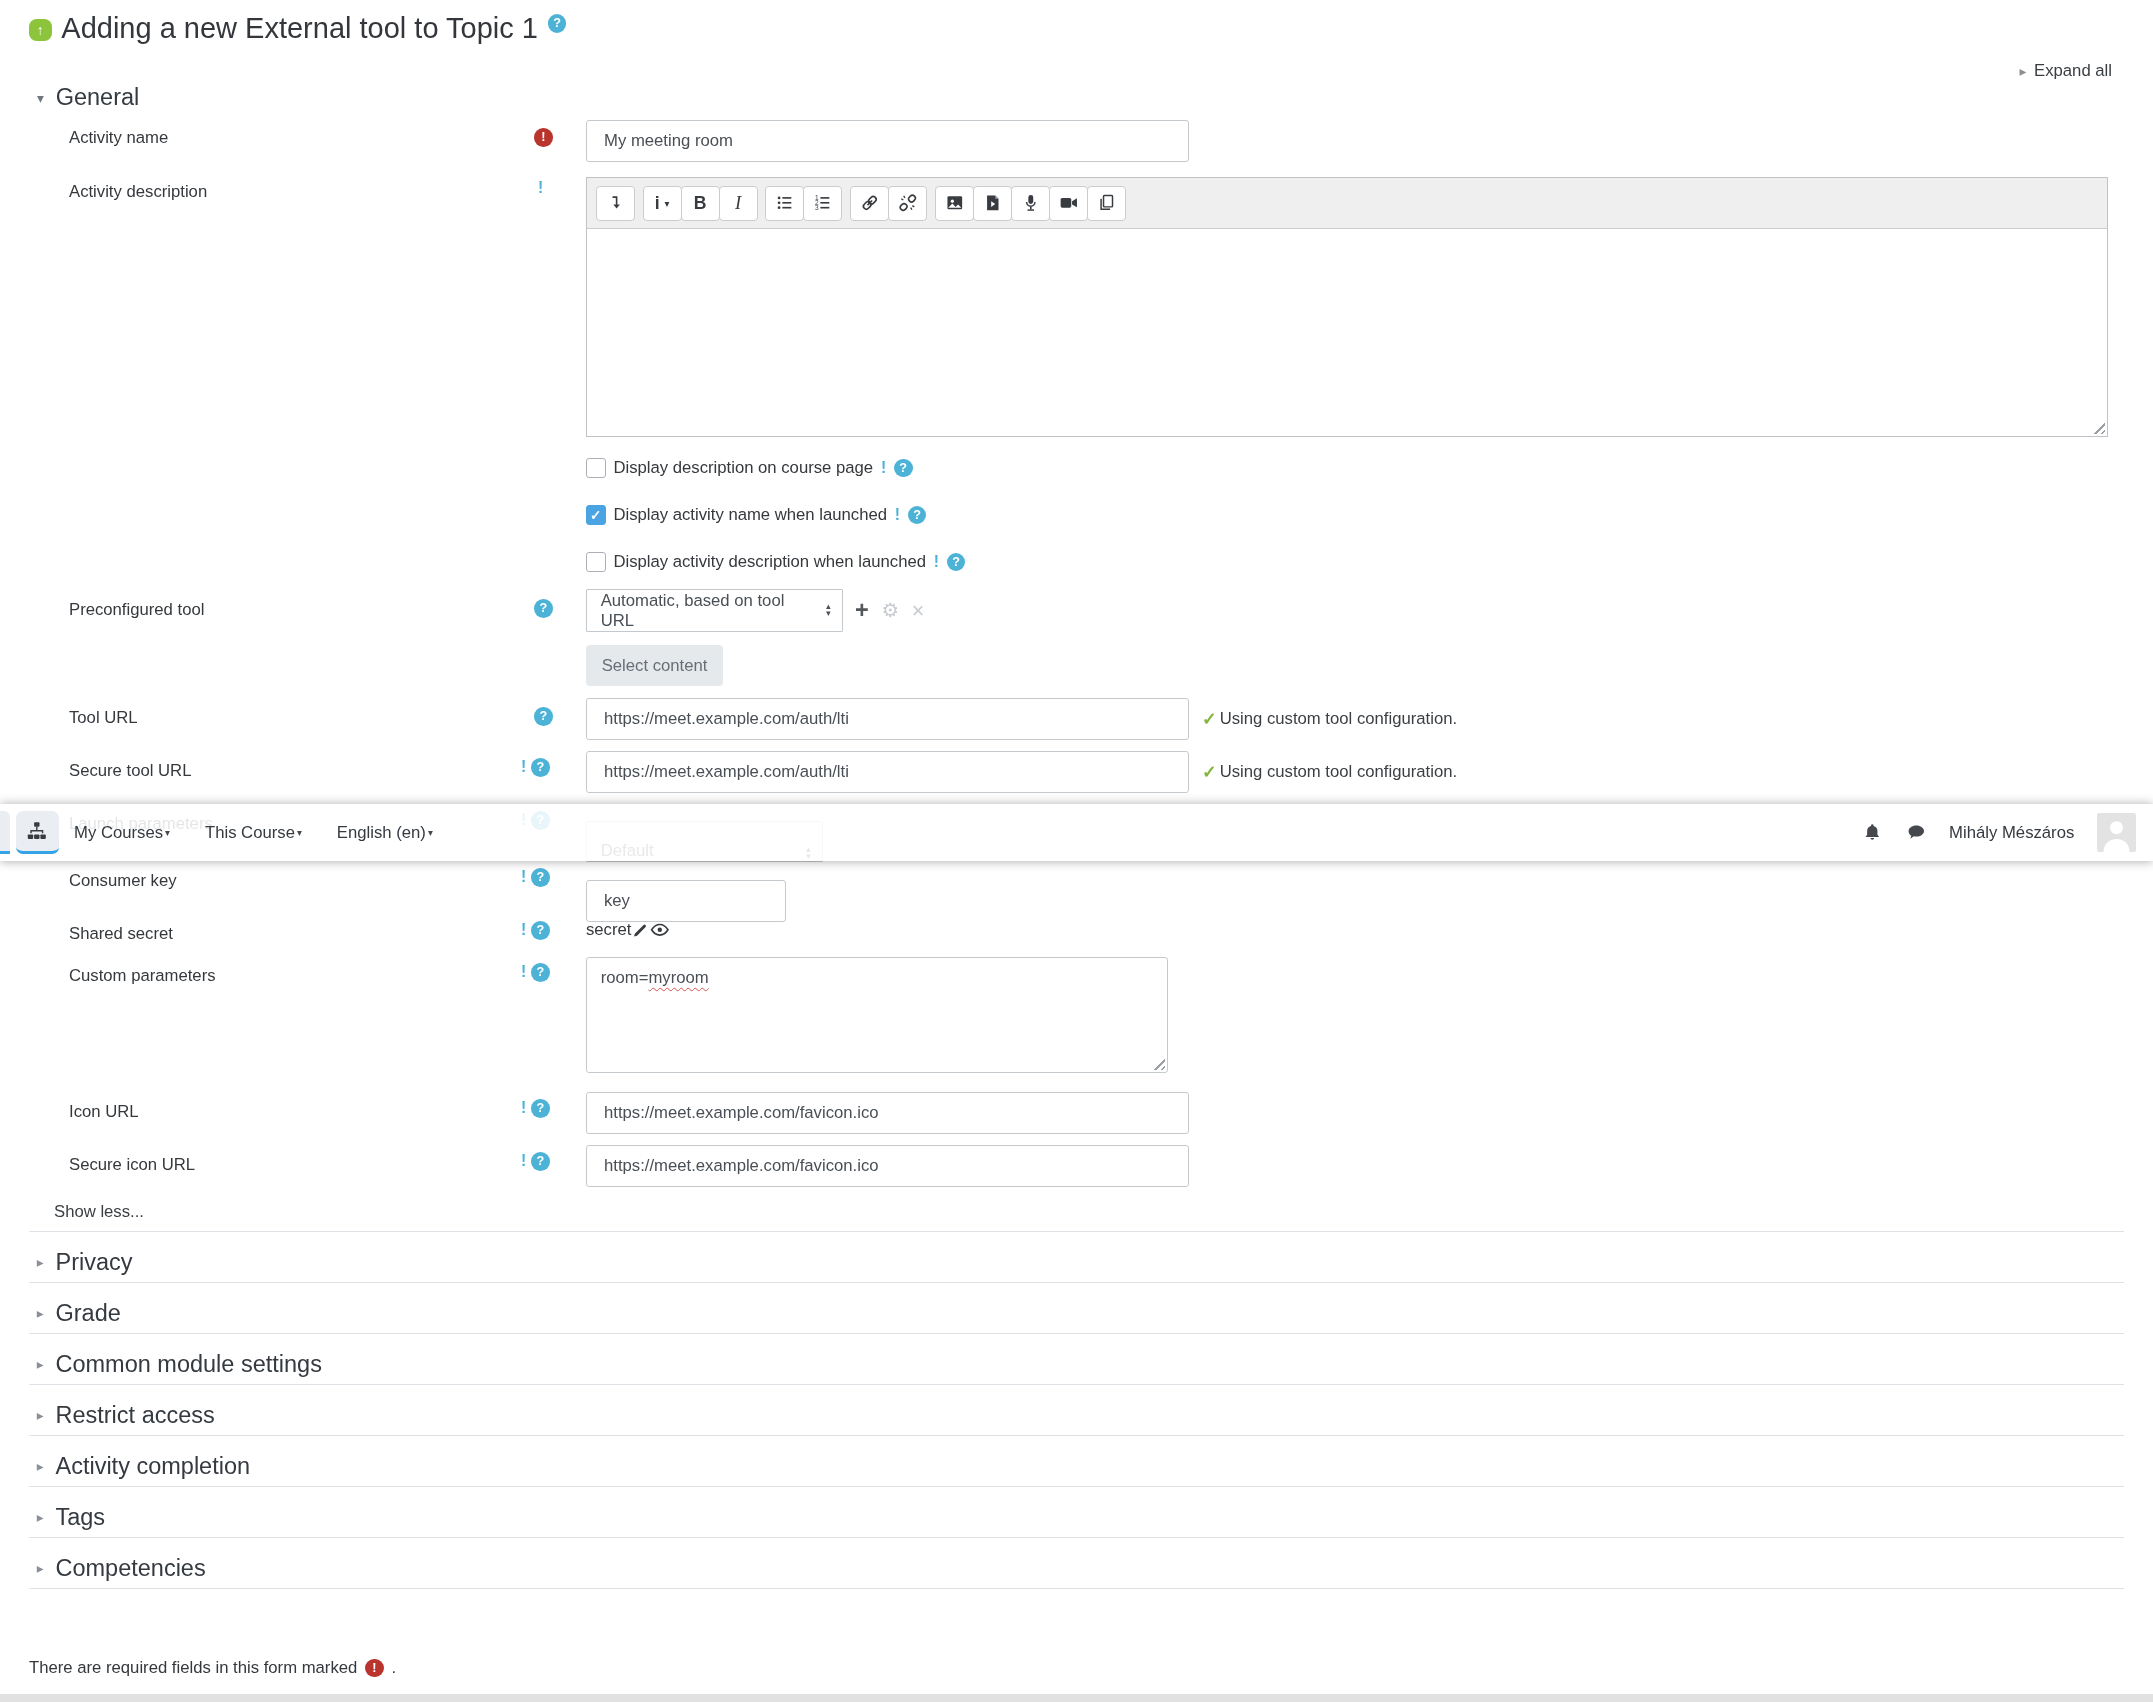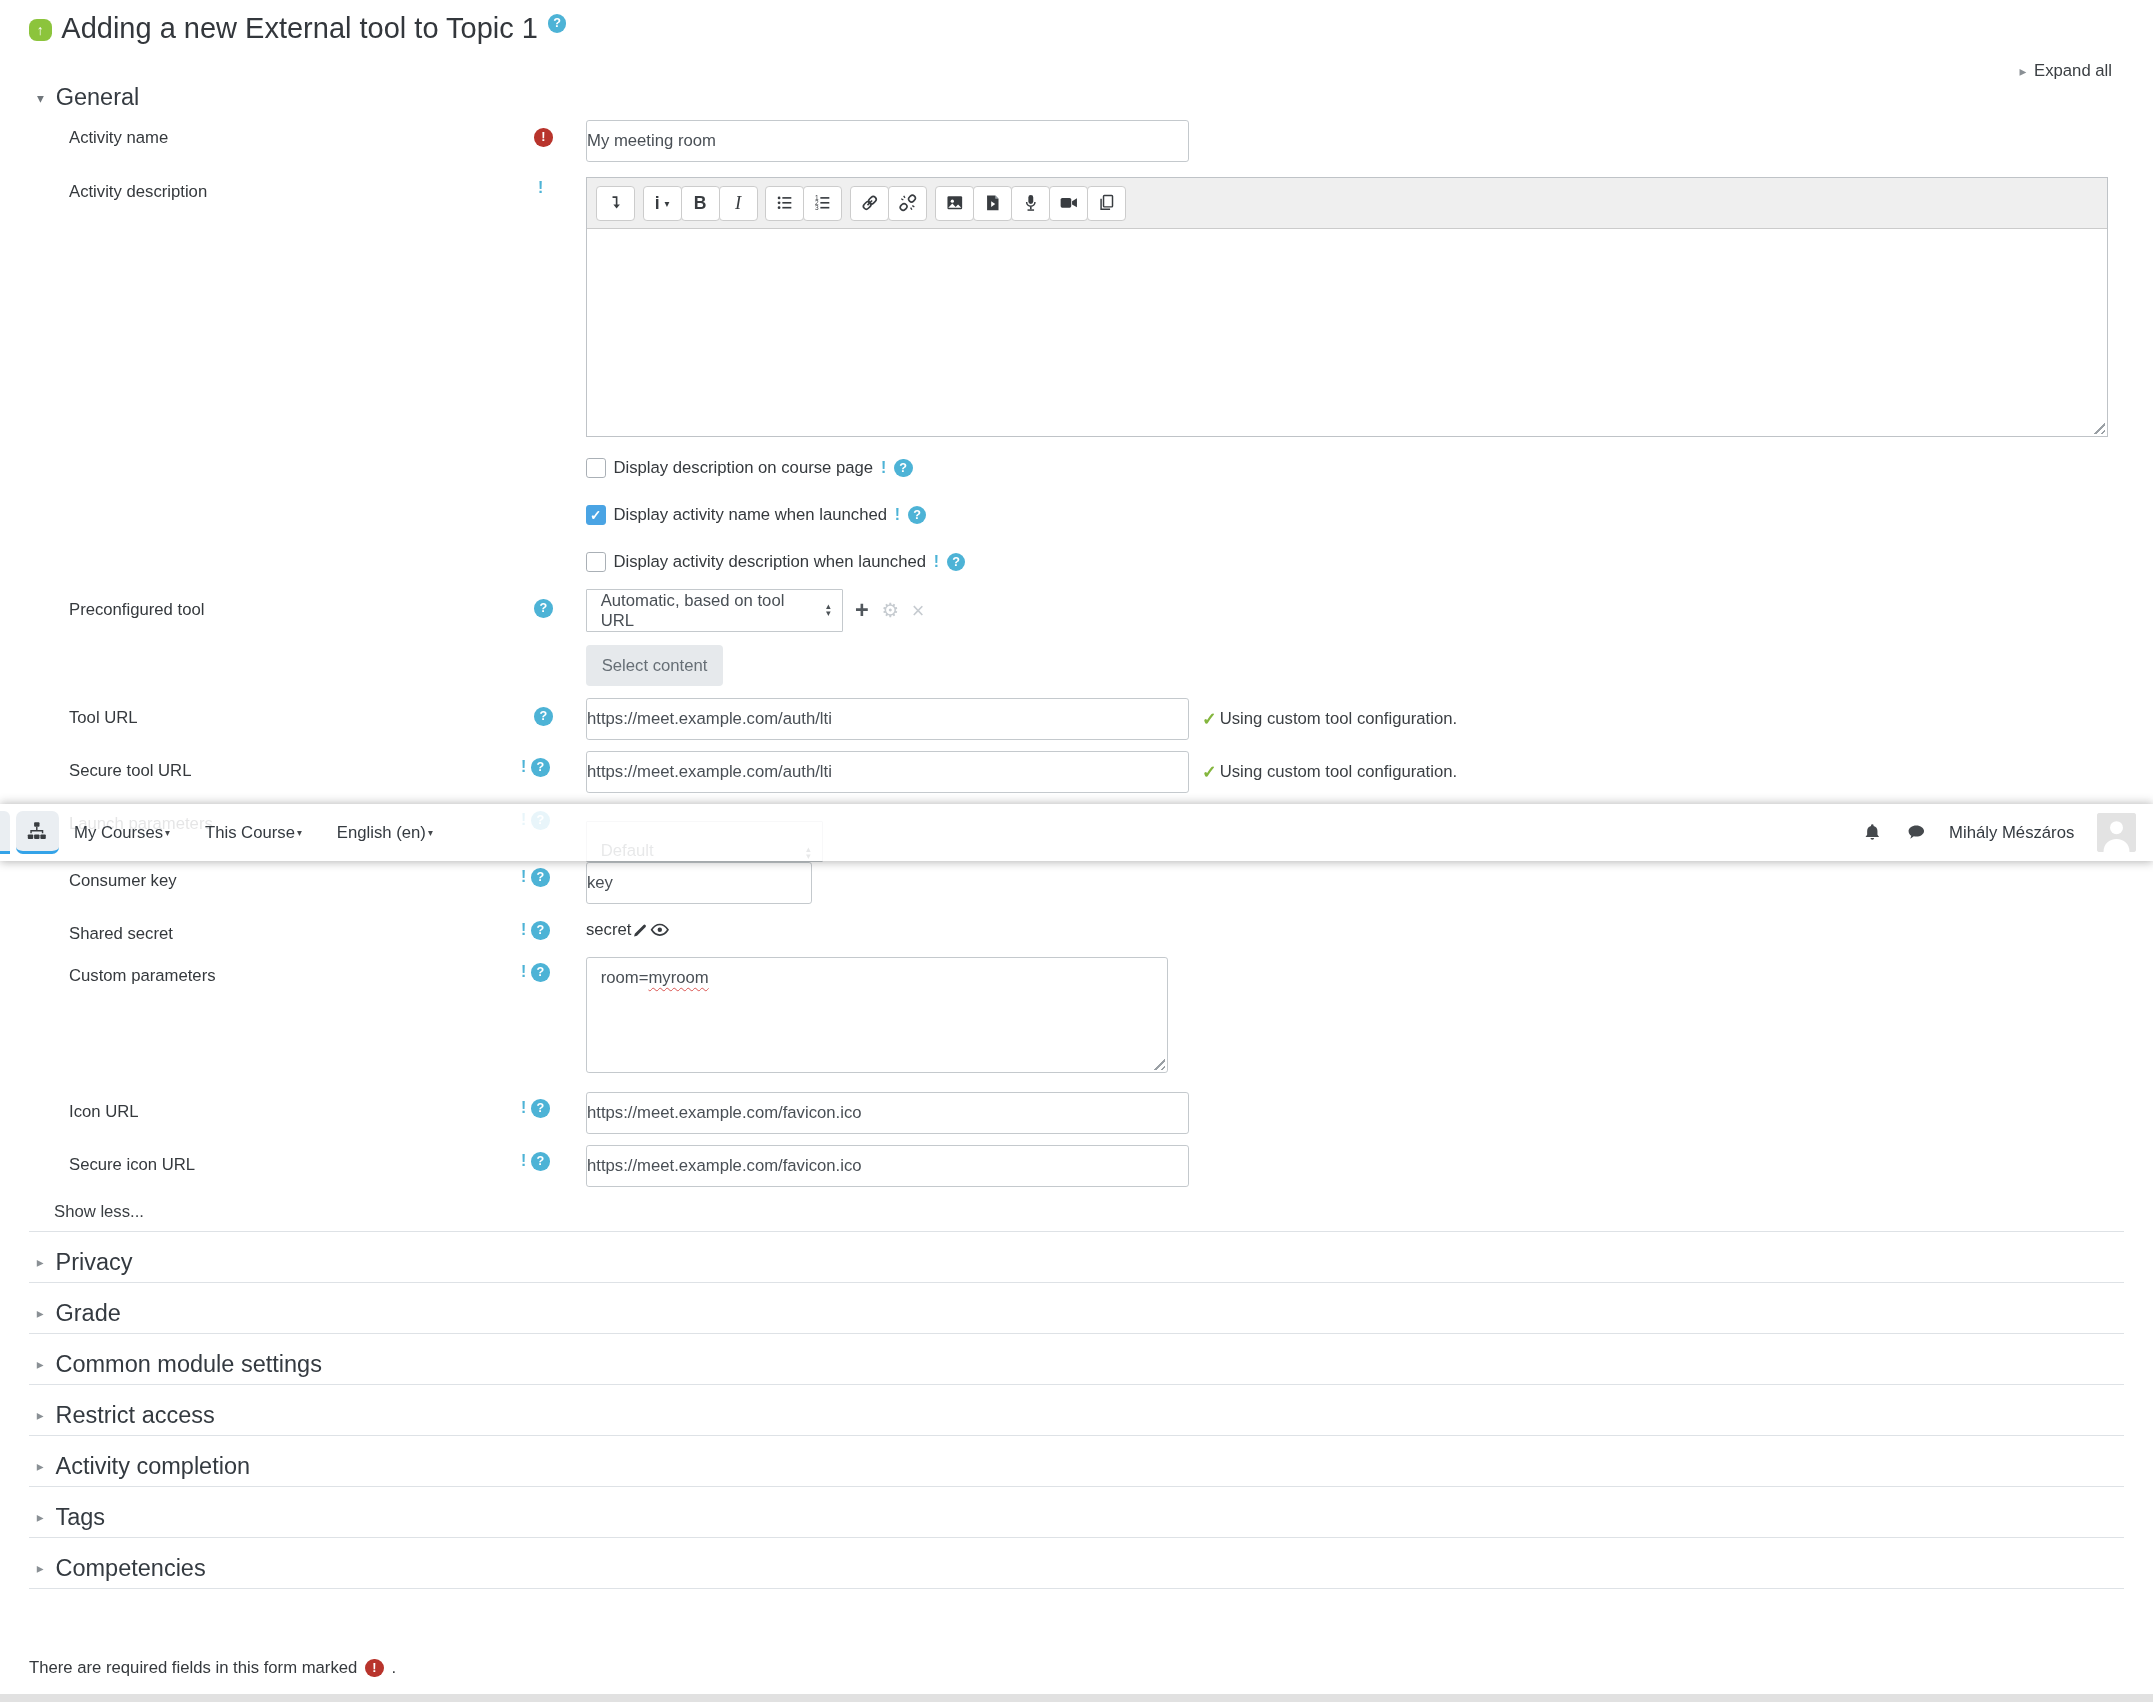--- a/index.html
+++ b/index.html
@@ -26,21 +26,21 @@
 
   .sec-header { position:absolute; display:flex; align-items:center; gap:11.8px; }
   .sec-title { font-size:23.5px; color:#343a40; }
 
   
   .req-icon { position:absolute; width:18.6px; height:18.6px; border-radius:50%; background:#b8342c; color:#fff; font-size:12.7px;
               font-weight:bold; display:flex; align-items:center; justify-content:center; }
   .bexcl { color:#4db3d6; font-weight:bold; font-size:15.7px; }
   .icons-pair { position:absolute; display:flex; align-items:center; gap:4.9px; }
 
-  input.inp { position:absolute; height:42px; border:1px solid #c4c9cd; border-radius:2.9px; padding:0 0; font-size:16.7px;
+  input.inp { position:absolute; height:42px; border:1px solid #c4c9cd; border-radius:2.9px; padding:0 17px; font-size:16.7px;
               color:#494f55; font-family:inherit; background:#fff; outline:none; }
   .select { position:absolute; border:1px solid #c4c9cd; border-radius:1px; background:#fff; display:flex; align-items:center;
             justify-content:space-between; padding:0 9.8px 0 13.7px; font-size:16.7px; color:#494f55; cursor:pointer; }
   .updn { display:flex; flex-direction:column; line-height:6.9px; font-size:7.8px; color:#4b5156; margin-left:9.8px; }
 
   .status { position:absolute; display:flex; align-items:center; gap:2.9px; font-size:16.7px; color:#3b3f43; }
   .checkmark { color:#84b63e; font-weight:bold; font-size:17.6px; }
 
   .cb-row { position:absolute; left:586px; display:flex; align-items:center; gap:7.8px; font-size:16.7px; color:#35393d; }
   .cb { width:19.6px; height:19.6px; border:1px solid #aab0b6; border-radius:2.9px; background:#fff; display:flex; align-items:center;
@@ -365,21 +365,21 @@
           </svg>
       </span>
     </div>
   </div>
 
   <div class="lbl" style="top:871px; left:69px;">Consumer key</div>
   <div class="icons-pair" style="top:868px; left:521px;">
     <span class="bexcl">!</span>
     <span class="help-circle">?</span>
   </div>
-  <input class="inp" style="top: 862px; left: 586px; width: 226px;" value="key">
+  <input class="inp" style="top: 880px; left: 586px; width: 200px;" value="key">
 
   <div class="lbl" style="top:924px; left:69px;">Shared secret</div>
   <div class="icons-pair" style="top:921px; left:521px;">
     <span class="bexcl">!</span>
     <span class="help-circle">?</span>
   </div>
   <div class="secret-row" style="top:920px; left:586px;">
     <span>secret</span>
     <span style="display:flex;">
       <svg width="16.7" height="16.7" viewBox="0 0 24 24" fill="#383c40">

